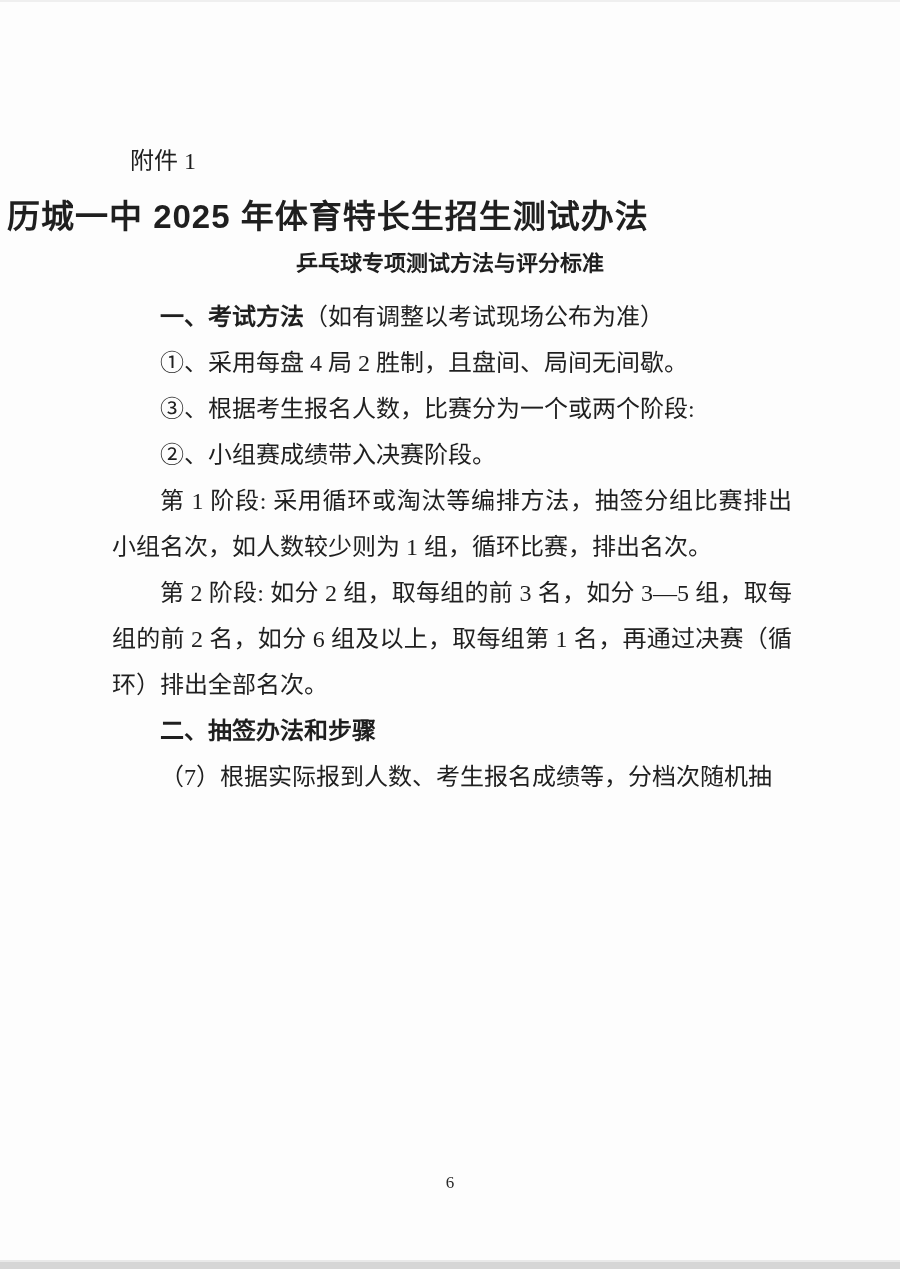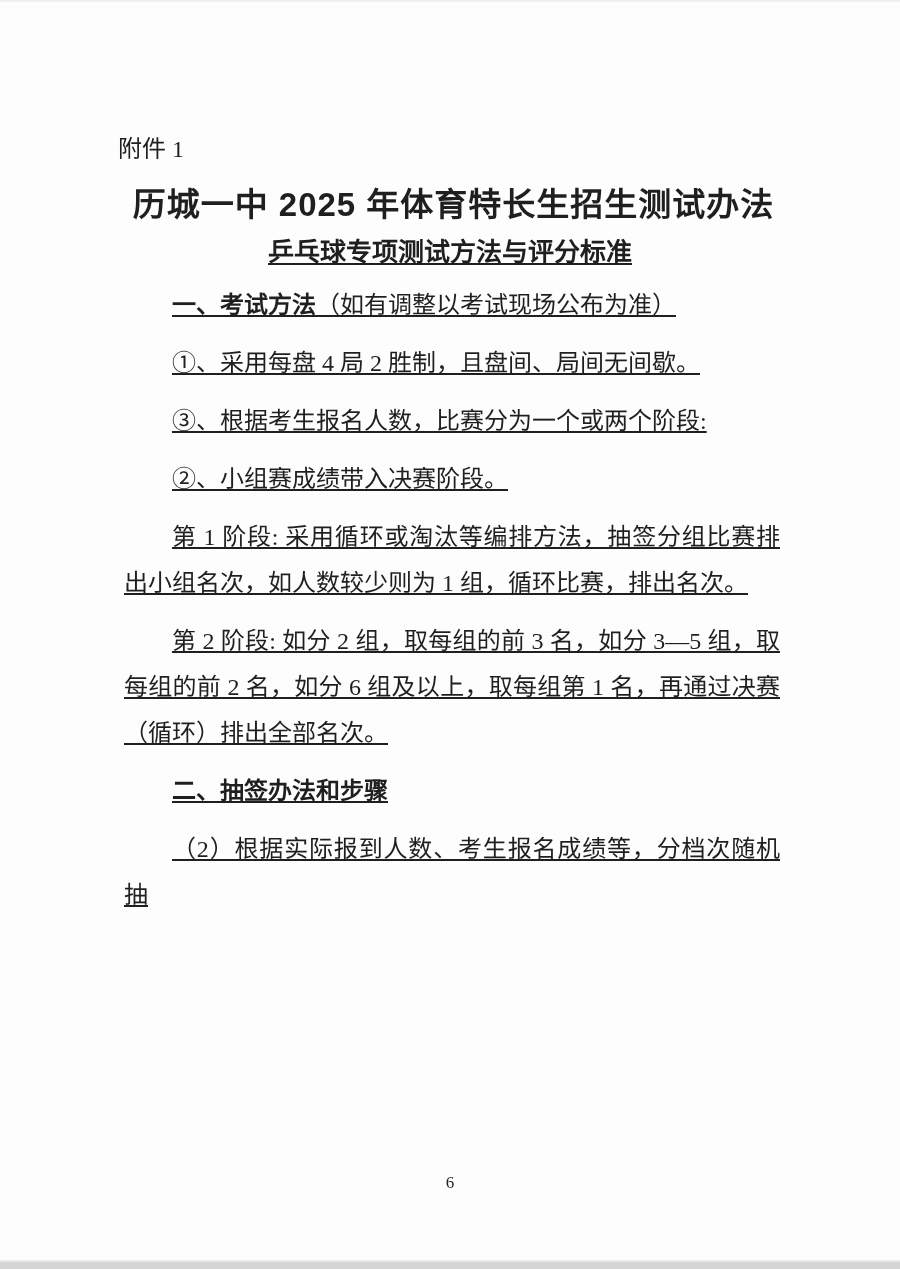--- a/index.html
+++ b/index.html
@@ -17,55 +17,53 @@
     font-family: "Liberation Serif", serif;
     overflow: hidden;
   }
   .top-edge {
     position: absolute;
     top: 0; left: 0; right: 0;
     height: 2px;
     background: #efefef;
   }
   .attachment {
-    margin: 0;
+    margin: 12px;
     padding: 134px 0 0 118px;
     font-size: 24px;
     line-height: 30px;
   }
   .doc-title {
     margin: 20px 0 0 0;
-    text-align: center;
+    text-align: left;
     font-size: 33px;
     font-weight: bold;
     line-height: 42px;
     letter-spacing: 1px;
     font-family: "Liberation Sans", sans-serif;
     padding-left: 7px;
   }
   .doc-subtitle {
     margin: 9px 0 0 0;
     text-align: center;
-    font-size: 26px;
+    font-size: 22px;
     font-weight: bold;
     line-height: 34px;
     font-family: "Liberation Sans", sans-serif;
-    text-decoration: underline;
   }
   .doc-body {
     margin: 13px 108px 0 112px;
     font-size: 24px;
     line-height: 46px;
     text-align: justify;
   }
   .doc-body p {
-    margin: 12px;
+    margin: 0;
     padding: 0;
     text-indent: 2em;
-    text-decoration: underline;
   }
   .heading-strong {
     font-weight: bold;
     font-family: "Liberation Sans", sans-serif;
   }
   .page-number {
     position: absolute;
     left: 0;
     right: 0;
     top: 1172px;
@@ -105,20 +103,20 @@
     <p>②、小组赛成绩带入决赛阶段。</p>
 
     <p>第 1 阶段: 采用循环或淘汰等编排方法，抽签分组比赛排出小组名次，如人数较少则为 1 组，循环比赛，排出名次。</p>
 
     <p>第 2 阶段: 如分 2 组，取每组的前 3 名，如分 3—5 组，取每组的前 2 名，如分 6 组及以上，取每组第 1 名，再通过决赛（循环）排出全部名次。</p>
 
 
     <p><span class="heading-strong">二、抽签办法和步骤</span></p>
 
 
-    <p>（2）根据实际报到人数、考生报名成绩等，分档次随机抽</p>
+    <p>（7）根据实际报到人数、考生报名成绩等，分档次随机抽</p>
 
   </div>
 
   <div class="page-number">6</div>
 
   <div class="bottom-edge"></div>
 </div>
 
 </body></html>

